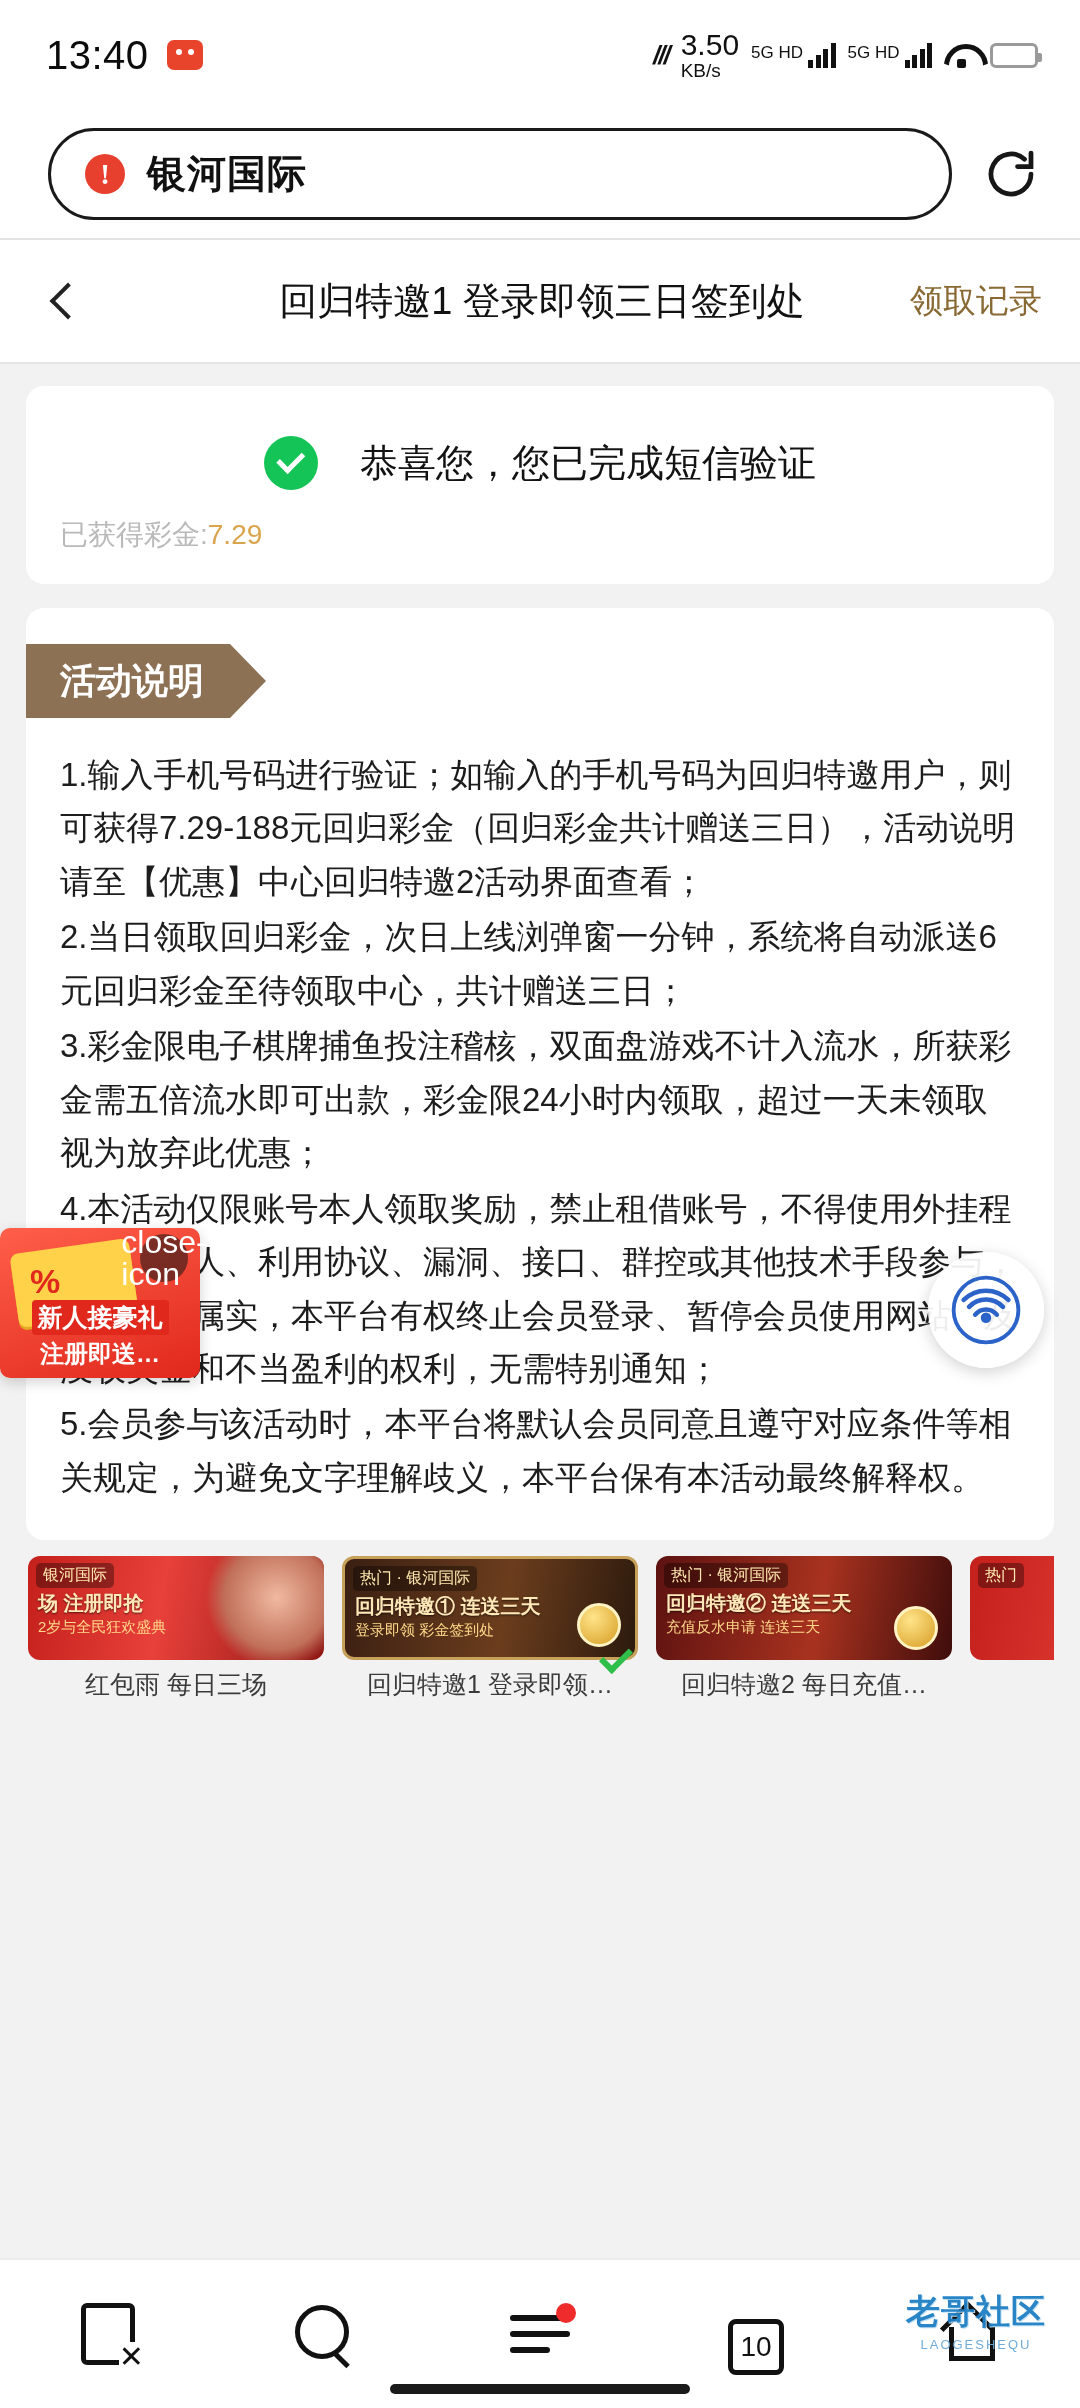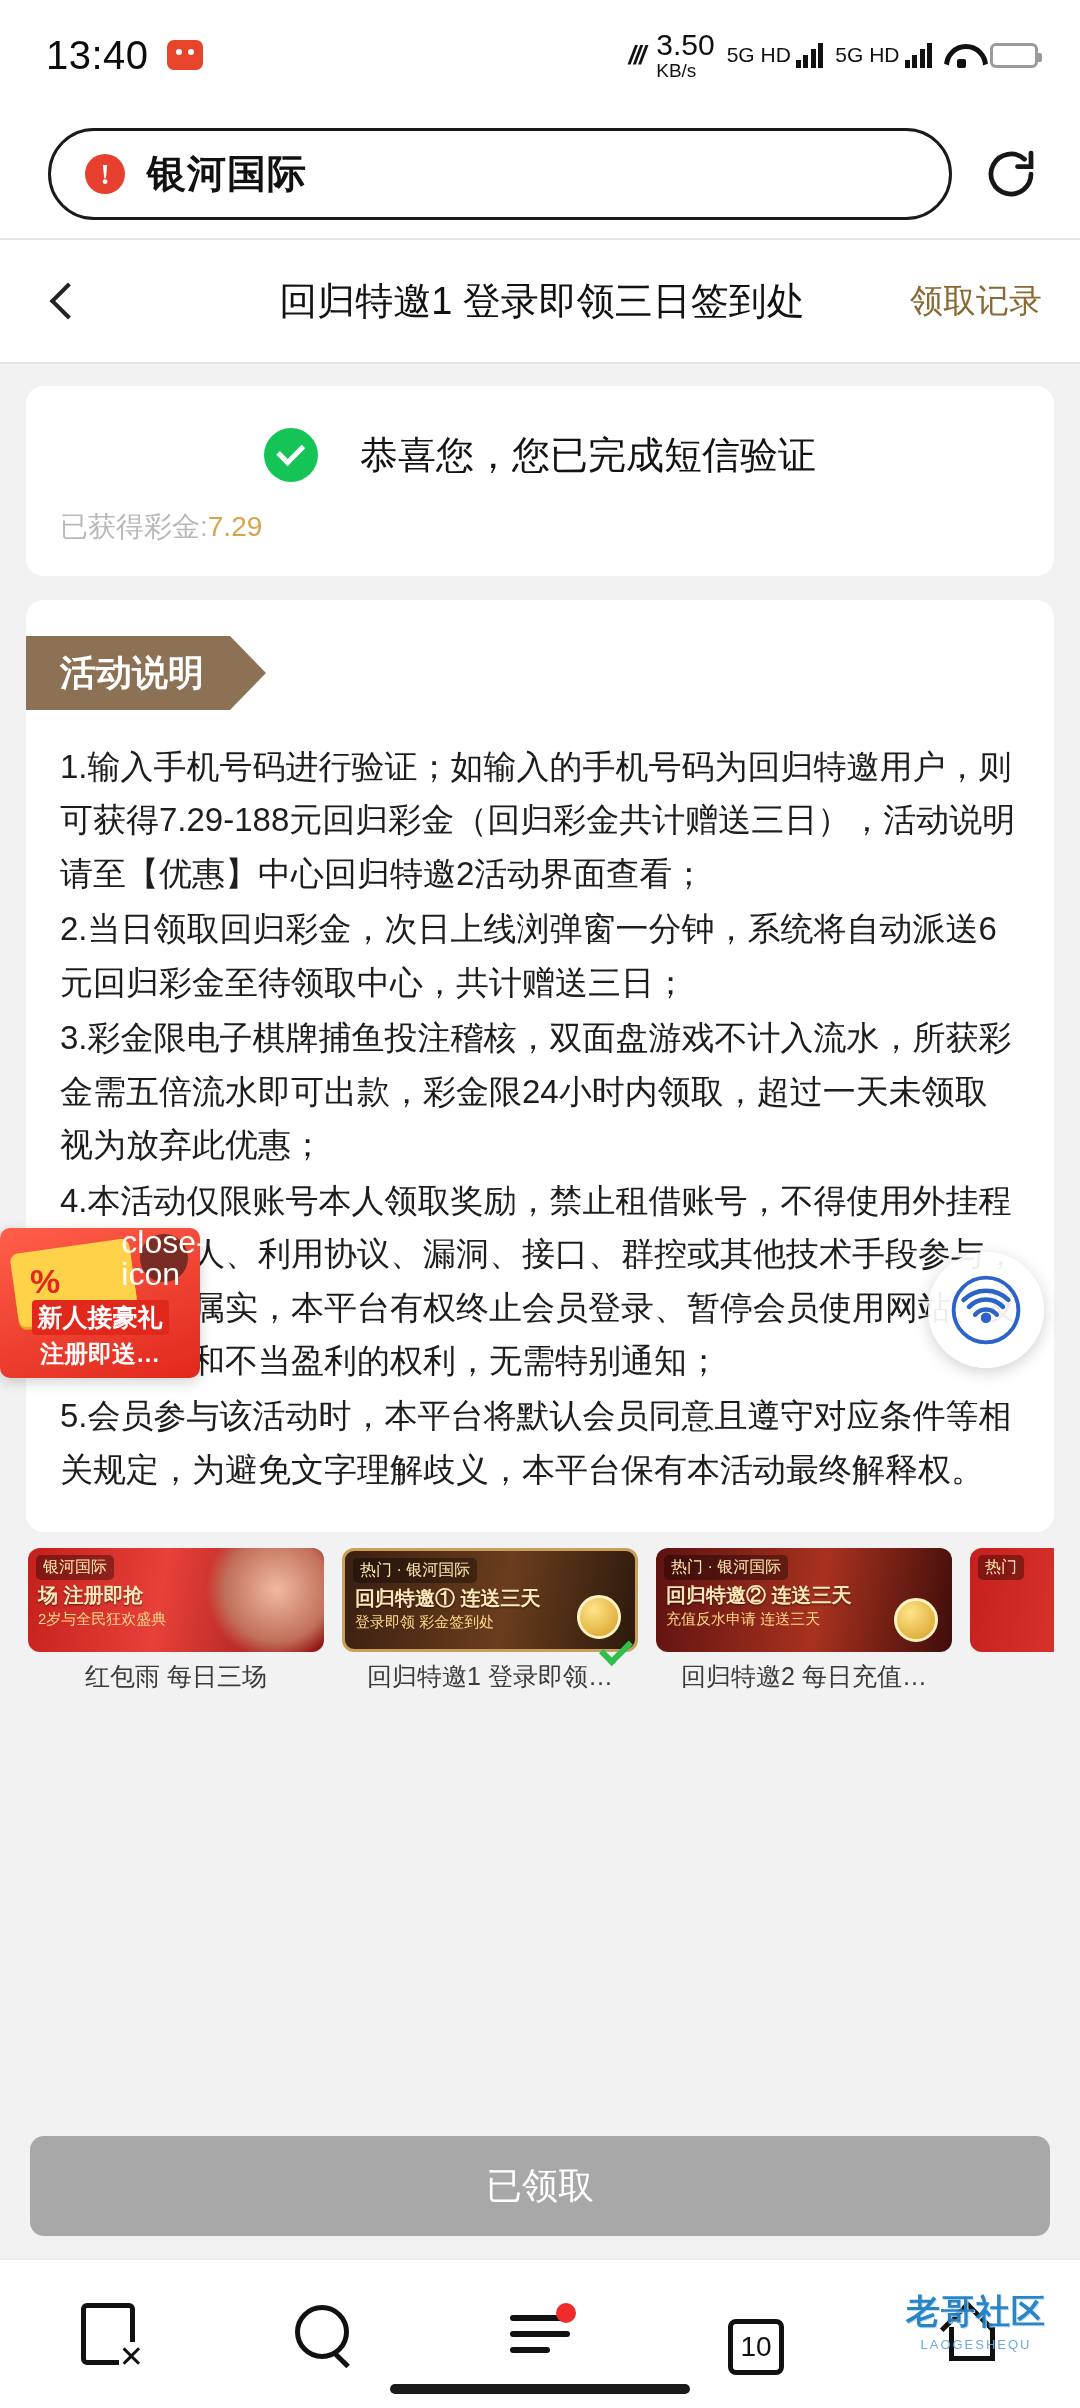--- a/index.html
+++ b/index.html
@@ -43,21 +43,21 @@
   .sb-appicon:after { right: 9px; }
   .sb-right { display: flex; align-items: center; gap: 12px; }
   .sb-speedicon {
     font-size: 26px; color: #111; font-weight: bold;
     font-style: italic; letter-spacing: -2px;
   }
   .sb-speed { display: flex; flex-direction: column; align-items: flex-start; line-height: 1.05; }
   .sb-speed .v { font-size: 30px; color: #111; }
   .sb-speed .u { font-size: 19px; color: #111; }
   .sb-sig { display: flex; align-items: flex-start; gap: 5px; }
-  .sb-sig .lbl { font-size: 21px; color: #111; margin-top: 1px; }
+  .sb-sig .lbl { font-size: 17px; color: #111; margin-top: 1px; }
   .bars { display: flex; align-items: flex-end; gap: 2.5px; height: 26px; }
   .bars i { width: 5px; background: #111; display: block; }
   .bars i:nth-child(1) { height: 8px; }
   .bars i:nth-child(2) { height: 13px; }
   .bars i:nth-child(3) { height: 19px; }
   .bars i:nth-child(4) { height: 25px; }
   .wifi { width: 34px; height: 26px; position: relative; }
   .wifi:before {
     content: ""; position: absolute; left: 0; top: 2px;
     width: 34px; height: 34px;
@@ -139,21 +139,21 @@
     overflow: hidden;
     display: flex; flex-direction: column;
   }
   .card {
     background: #fff; border-radius: 18px;
     padding: 34px 34px 30px 34px;
     flex: none;
   }
   .success-row {
     display: flex; align-items: center; justify-content: center; gap: 42px;
-    margin-top: 8px;
+    margin-top: 16px;
   }
   .check-circle {
     width: 54px; height: 54px; border-radius: 50%; background: #14c457;
     display: flex; align-items: center; justify-content: center;
   }
   .check-circle:before {
     content: ""; width: 20px; height: 11px;
     border-left: 5px solid #fff; border-bottom: 5px solid #fff;
     transform: rotate(-45deg) translate(2px, -3px);
   }
@@ -508,23 +508,20 @@
   <div class="float-sound">
     <svg viewBox="0 0 48 48" fill="none" stroke="#2b63c8" stroke-width="3" stroke-linecap="round">
       <circle cx="24" cy="24" r="21" stroke="#2b63c8" stroke-width="2.5"></circle>
       <circle cx="24" cy="29" r="3.4" fill="#2b63c8" stroke="none"></circle>
       <path d="M17 27a9 9 0 0 1 14 0"></path>
       <path d="M13 22a15 15 0 0 1 22 0"></path>
       <path d="M9.5 17.5a20.5 20.5 0 0 1 29 0"></path>
     </svg>
   </div>
 
-  <div class="cta-wrap">
-    <div class="cta">已领取</div>
-  </div>
 
   <div class="navbar">
     <div class="nav-item">
       <span class="nv-card"></span>
     </div>
     <div class="nav-item">
       <span class="nv-search"></span>
     </div>
     <div class="nav-item">
       <span class="nv-menu">

